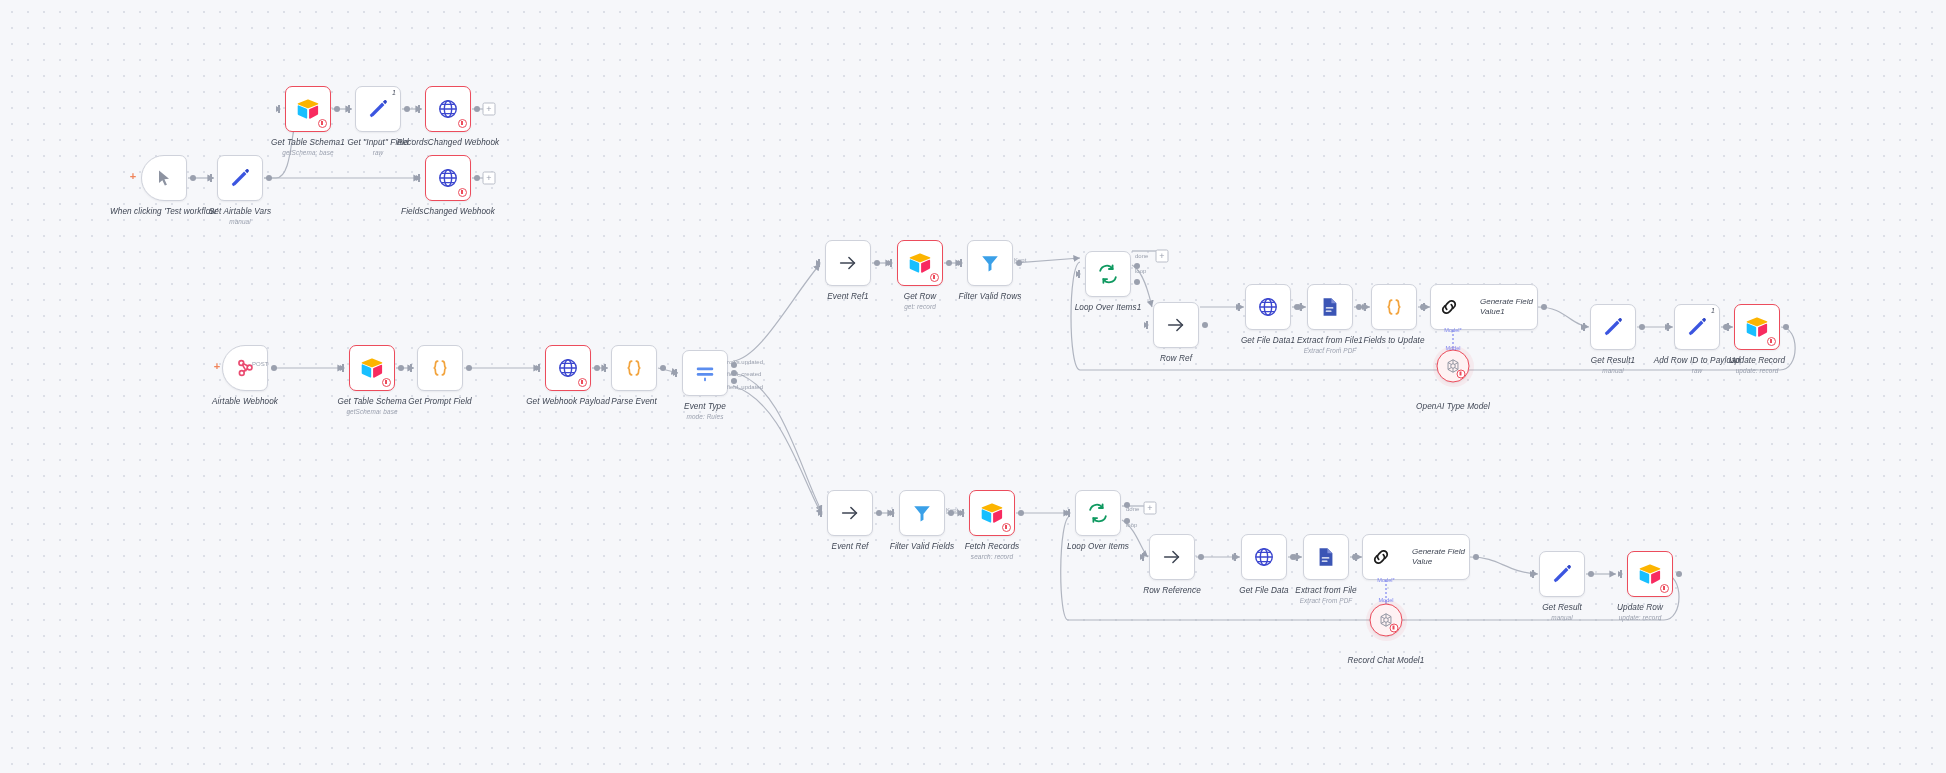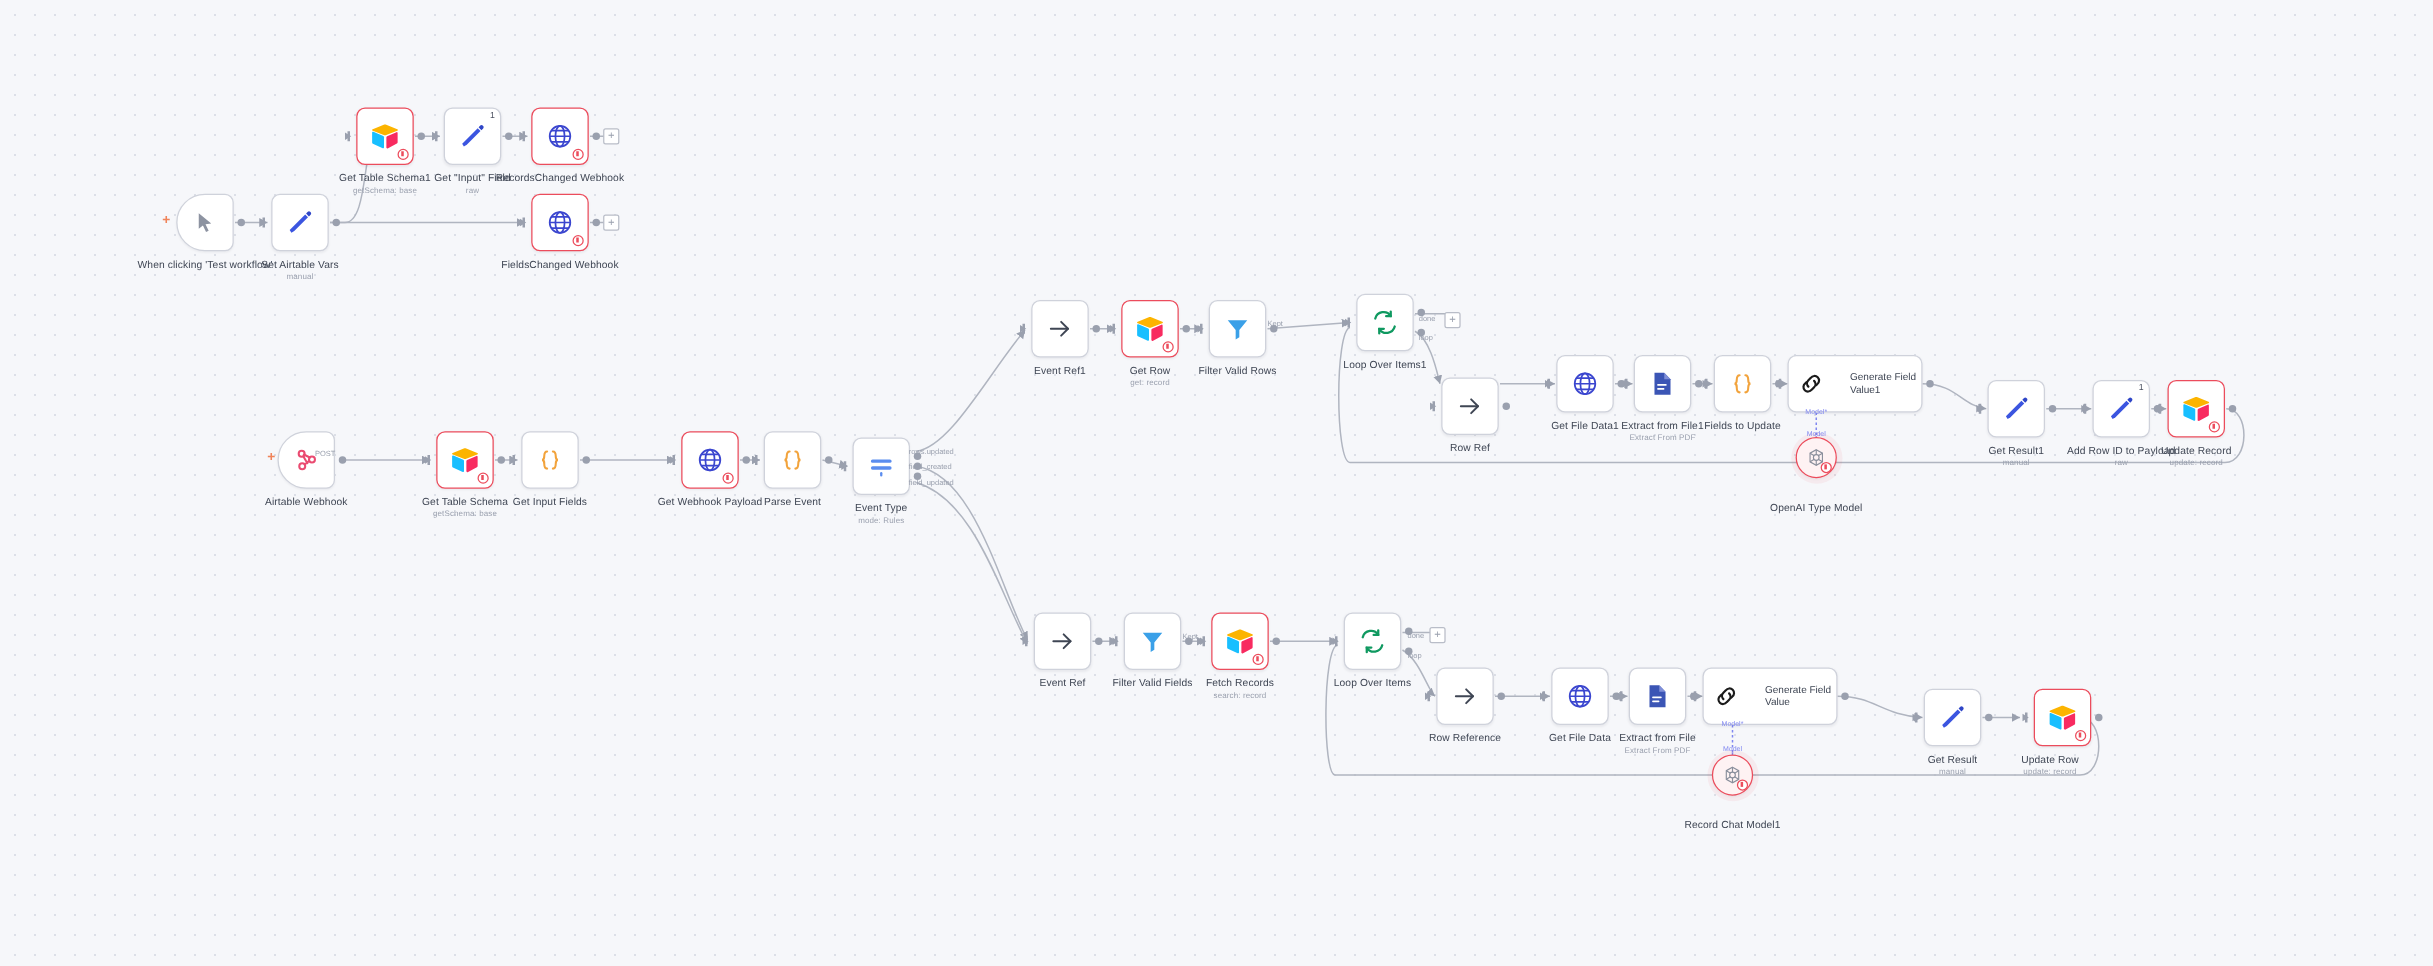--- a/index.html
+++ b/index.html
@@ -11,21 +11,21 @@
   }
   #canvas{
     position:absolute;inset:0;
     background-color:#f6f7fa;
     background-image:radial-gradient(circle, #dcdfe7 1px, transparent 1.1px);
     background-size:16px 16px;
     background-position:4px 4px;
   }
   #edges{position:absolute;left:0;top:0;width:1946px;height:773px;pointer-events:none;}
 
-  .node{position:absolute;transform:translate(-50%,-50%);}
+  .node{position:absolute;transform:translate(-50%,-50%);font-style:italic;}
   .box{
     width:46px;height:46px;border-radius:7px;background:#fff;
     border:1px solid #cfd2db;box-sizing:border-box;
     display:flex;align-items:center;justify-content:center;
     box-shadow:0 1px 2px rgba(20,25,40,.06);
     position:relative;
   }
   .box.err{border:1px solid #ec4c5c;}
   .box.trigger{border-top-left-radius:23px;border-bottom-left-radius:23px;}
   .box.wide{width:108px;height:46px;justify-content:flex-start;padding-left:7px;gap:20px;}
@@ -254,21 +254,21 @@
         <div class="box">
           <span style="position: relative;">
             <svg class="ic" width="22" height="22" viewBox="0 0 24 24" fill="none" stroke="#f2a33c" stroke-width="1.8" stroke-linecap="round">
               <path d="M9.5 4.5c-2.5 0-2.5 2.2-2.5 4s0 3.5-2 3.5c2 0 2 1.7 2 3.5s0 4 2.5 4"></path>
               <path d="M14.5 4.5c2.5 0 2.5 2.2 2.5 4s0 3.5 2 3.5c-2 0-2 1.7-2 3.5s0 4-2.5 4"></path>
             </svg>
           </span>
           <span class="arrow-in"></span>
           <span class="port out"></span>
         </div>
-        <div class="lbl"><span>Get Input Fields</span></div>
+        <div class="lbl"><span>Get Prompt Field</span></div>
       </div>
       <div class="node" style="left: 568px; top: 368px;">
         <div class="box err">
           <span style="position: relative;">
             <svg class="ic" width="22" height="22" viewBox="0 0 24 24" fill="none" stroke="#3b46cf" stroke-width="1.5">
               <circle cx="12" cy="12" r="9"></circle>
               <ellipse cx="12" cy="12" rx="4" ry="9"></ellipse>
               <path d="M3 12h18M4.6 7h14.8M4.6 17h14.8"></path>
             </svg>
           </span>
@@ -340,21 +340,21 @@
           <span style="position: relative;">
             <svg class="ic" width="22" height="22" viewBox="0 0 24 24">
               <path d="M3.5 4.5h17L13.6 13v6.4l-3.2 2V13Z" fill="#3aa0e8"></path>
             </svg>
           </span>
           <span class="arrow-in"></span>
           <span class="port out"></span>
         </div>
         <div class="lbl"><span>Filter Valid Rows</span></div>
       </div>
-      <div class="node" style="left: 1108px; top: 258px;">
+      <div class="node" style="left: 1108px; top: 274px;">
         <div class="box">
           <span style="position: relative;">
             <svg class="ic" width="22" height="22" viewBox="0 0 24 24" fill="none" stroke="#0f9960" stroke-width="2" stroke-linecap="round">
               <path d="M3.5 8.5A7.5 7.5 0 0 1 17 6.3"></path>
               <path d="M20.5 15.5A7.5 7.5 0 0 1 7 17.7"></path>
               <path d="M17 2.5v4h-4"></path>
               <path d="M7 21.5v-4h4"></path>
             </svg>
           </span>
           <span class="arrow-in"></span>

